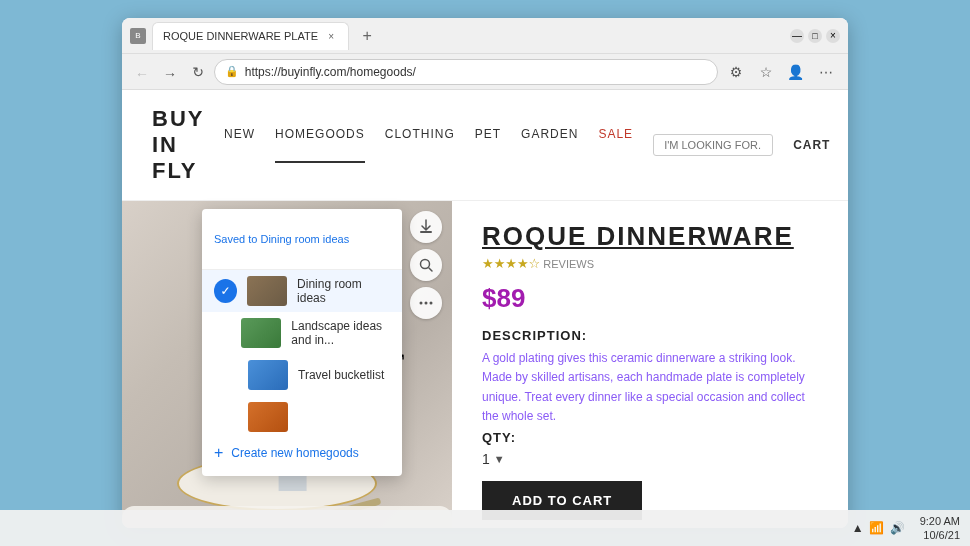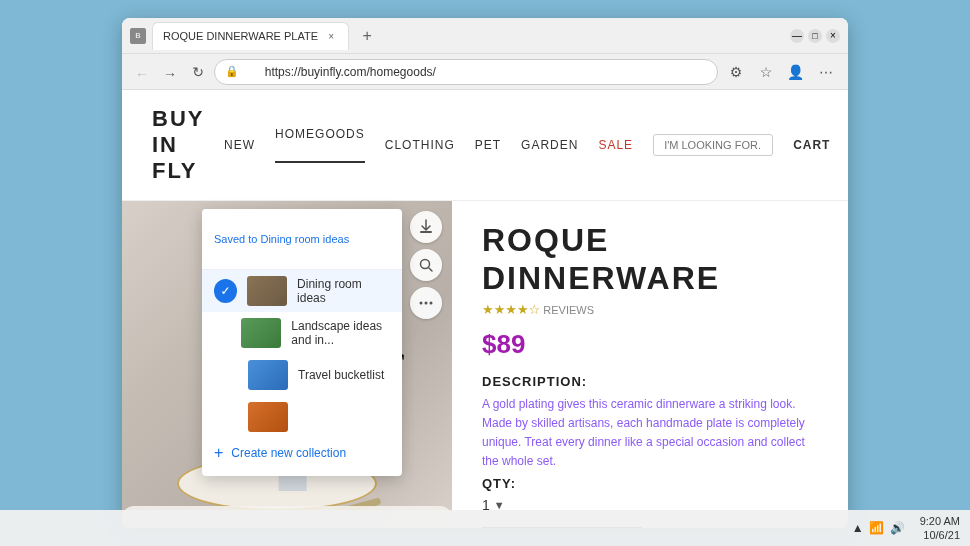--- a/index.html
+++ b/index.html
@@ -163,21 +163,20 @@
     .site-logo {
       font-size: 22px;
       font-weight: bold;
       letter-spacing: 2px;
       color: #222;
       flex: 1;
     }
 
     .site-nav {
       display: flex;
-      align-items: center;
       gap: 20px;
     }
 
     .nav-item {
       font-size: 12px;
       color: #333;
       text-decoration: none;
       letter-spacing: 1px;
       text-transform: uppercase;
       cursor: pointer;
@@ -313,27 +312,28 @@
       color: #1a73e8;
     }
 
     
     .product-info {
       flex: 1;
       padding: 20px 30px;
     }
 
     .product-title {
-      font-size: 32px;
+      font-size: 26px;
       font-weight: bold;
       letter-spacing: 2px;
       text-transform: uppercase;
       color: #222;
       line-height: 1.2;
       margin-bottom: 4px;
+      text-decoration: underline;
     }
 
     .product-reviews {
       font-size: 11px;
       color: #888;
       margin-bottom: 12px;
       cursor: pointer;
     }
 
     .product-description-label {
@@ -455,21 +455,21 @@
       <span>←</span>
     </div>
     <div class="nav-btn">
       <span>→</span>
     </div>
     <div class="nav-btn">
       <span>↻</span>
     </div>
     <div class="address-bar">
       <span class="address-icon">🔒</span>
-      <span style="font-size:12px;color:#333;margin-left:20px;">https://buyinfly.com/homegoods/</span>
+      <span style="font-size:12px;color:#333;">https://buyinfly.com/homegoods/</span>
     </div>
     <div class="toolbar-icons">
       <div class="toolbar-icon-btn">⚙</div>
       <div class="toolbar-icon-btn">☆</div>
       <div class="toolbar-icon-btn">👤</div>
       <div class="toolbar-icon-btn">⋯</div>
     </div>
   </div>
 
   <div class="page-content">
@@ -548,21 +548,21 @@
             <span class="collection-name">Travel bucketlist</span>
           </div>
 
           <div class="save-collection-item">
             <div style="width:24px;height:24px;"></div>
             <div class="collection-thumb thumb-extra"></div>
           </div>
 
           <div class="create-collection-btn">
             <span style="font-size:16px;">+</span>
-            <span>Create new collection</span>
+            <span>Create new homegoods</span>
           </div>
         </div>
 
         <div style="position:absolute;top:148px;right:46px;font-size:16px;pointer-events:none;">↗</div>
       </div>
 
       <div class="product-info">
         <h1 class="product-title">ROQUE DINNERWARE</h1>
 
         <div class="product-reviews">

